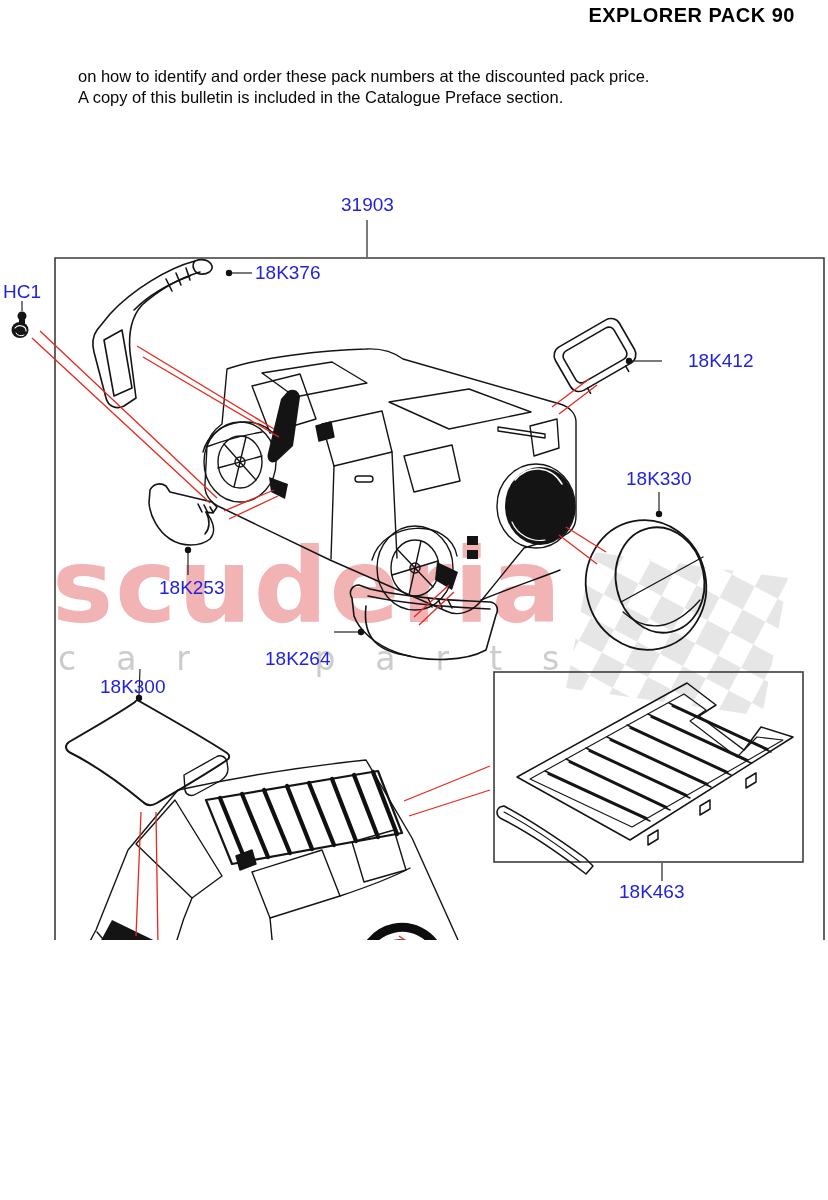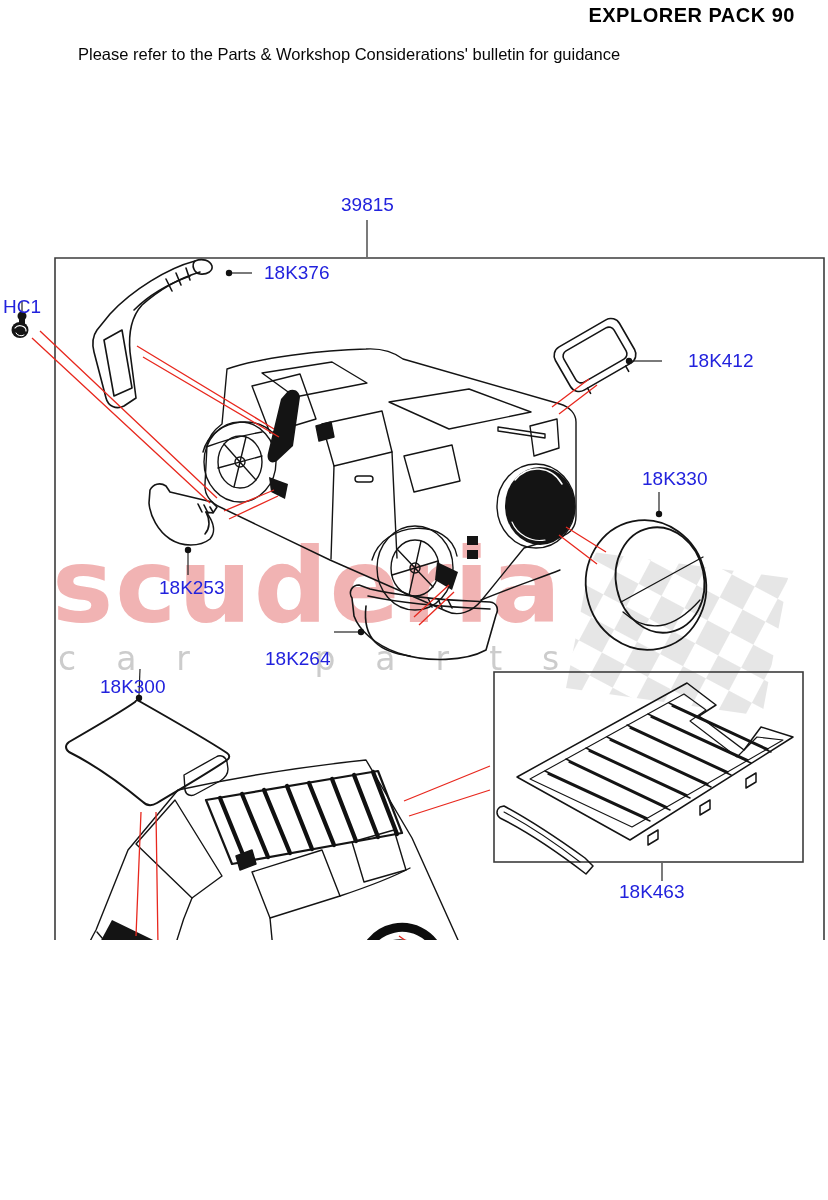--- a/index.html
+++ b/index.html
@@ -17,22 +17,23 @@
         word-spacing:34px;}
 </style>
 </head>
 <body>
 
 <div class="page">
 
   <div class="page-title">EXPLORER PACK 90</div>
 
   <div class="notice">
-    <span>Please refer to the Parts &amp; Workshop Considerations' bulletin for guidance</span><br>
     <br>
+    <span>on how to identify and order these pack numbers at the discounted pack price.</span><br>
+    <span>A copy of this bulletin is included in the Catalogue Preface section.</span>
   </div>
 
   <svg width="828" height="1200" viewBox="0 0 828 1200">
     <defs>
       <pattern id="chk" width="52" height="52" patternUnits="userSpaceOnUse" patternTransform="rotate(28 660 620)">
         <rect width="26" height="26" fill="#e6e6e6"></rect>
         <rect x="26" y="26" width="26" height="26" fill="#e6e6e6"></rect>
       </pattern>
       <path id="flare" d="M-42,10 A42,42 0 1 1 42,10 L32,13 A32,32 0 1 0 -32,13 Z"></path>
       <path id="flaredash" d="M-38,4 A38,38 0 1 1 38,4" stroke-dasharray="5,6"></path>
@@ -240,23 +241,23 @@
     <g fill="#111" stroke="none">
       <circle cx="229" cy="273" r="3.2"></circle>
         <circle cx="629" cy="361" r="3.2"></circle>
       <circle cx="659" cy="514" r="3.2"></circle>
         <circle cx="188" cy="550" r="3.2"></circle>
       <circle cx="361" cy="632" r="3.2"></circle>
         <circle cx="139" cy="698" r="3.2"></circle>
     </g>
   </svg>
 
-  <span class="plabel" style="left:341px;top:194px">39815</span>
-  <span class="plabel" style="left:3px;top:296px">HC1</span>
-  <span class="plabel" style="left:264px;top:262px">18K376</span>
+  <span class="plabel" style="left:341px;top:194px">31903</span>
+  <span class="plabel" style="left:3px;top:281px">HC1</span>
+  <span class="plabel" style="left:255px;top:262px">18K376</span>
   <span class="plabel" style="left:688px;top:350px">18K412</span>
-  <span class="plabel" style="left:642px;top:468px">18K330</span>
+  <span class="plabel" style="left:626px;top:468px">18K330</span>
   <span class="plabel" style="left:159px;top:577px">18K253</span>
   <span class="plabel" style="left:265px;top:648px">18K264</span>
   <span class="plabel" style="left:100px;top:676px">18K300</span>
   <span class="plabel" style="left:619px;top:881px">18K463</span>
   <span class="plabel" style="left:638px;top:975px">18K358</span>
 </div>
 
 </body></html>

